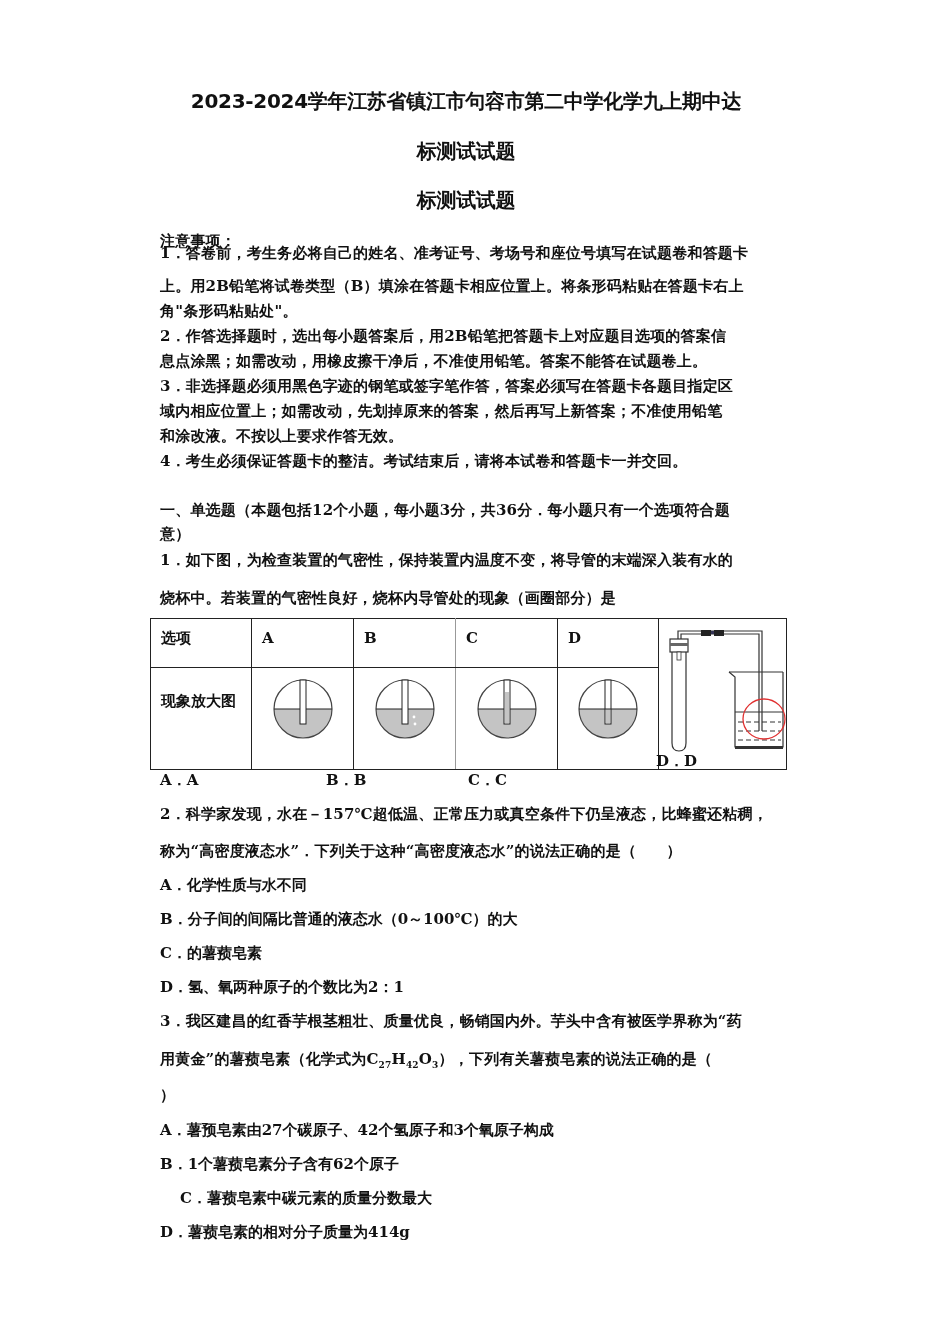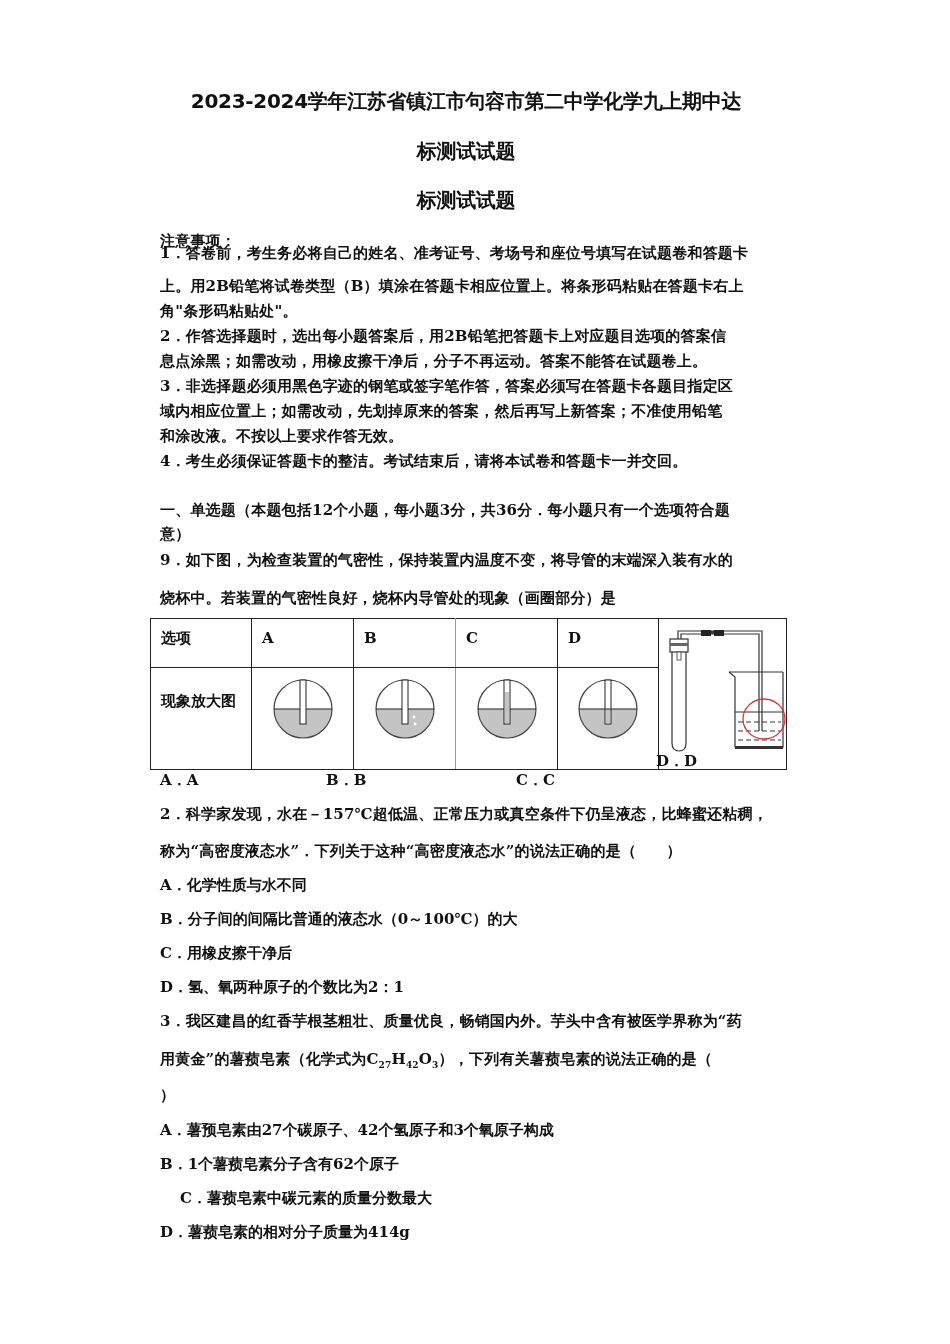--- a/index.html
+++ b/index.html
@@ -25,30 +25,30 @@
 
 <div class="abs title" style="top:88px;">2023-2024学年江苏省镇江市句容市第二中学化学九上期中达</div>
 <div class="abs title" style="top:138px;">标测试试题</div>
 <div class="abs title" style="top:187px;">标测试试题</div>
 
 <div class="abs line" style="top:232px;">注意事项：</div>
 <div class="abs line" style="top:244px;">1．答卷前，考生务必将自己的姓名、准考证号、考场号和座位号填写在试题卷和答题卡</div>
 <div class="abs line" style="top:277px;">上。用2B铅笔将试卷类型（B）填涂在答题卡相应位置上。将条形码粘贴在答题卡右上</div>
 <div class="abs line" style="top:302px;">角"条形码粘贴处"。</div>
 <div class="abs line" style="top:327px;">2．作答选择题时，选出每小题答案后，用2B铅笔把答题卡上对应题目选项的答案信</div>
-<div class="abs line" style="top:352px;">息点涂黑；如需改动，用橡皮擦干净后，分子不再运动。答案不能答在试题卷上。</div>
+<div class="abs line" style="top:352px;">息点涂黑；如需改动，用橡皮擦干净后，不准使用铅笔。答案不能答在试题卷上。</div>
 <div class="abs line" style="top:377px;">3．非选择题必须用黑色字迹的钢笔或签字笔作答，答案必须写在答题卡各题目指定区</div>
 <div class="abs line" style="top:402px;">域内相应位置上；如需改动，先划掉原来的答案，然后再写上新答案；不准使用铅笔</div>
 <div class="abs line" style="top:427px;">和涂改液。不按以上要求作答无效。</div>
 <div class="abs line" style="top:452px;">4．考生必须保证答题卡的整洁。考试结束后，请将本试卷和答题卡一并交回。</div>
 
 <div class="abs line" style="top:501px;text-align:right;">一、单选题（本题包括12个小题，每小题3分，共36分．每小题只有一个选项符合题</div>
 <div class="abs line" style="top:525px;">意）</div>
 
-<div class="abs line" style="top:551px;">9．如下图，为检查装置的气密性，保持装置内温度不变，将导管的末端深入装有水的</div>
+<div class="abs line" style="top:551px;">1．如下图，为检查装置的气密性，保持装置内温度不变，将导管的末端深入装有水的</div>
 <div class="abs line" style="top:589px;">烧杯中。若装置的气密性良好，烧杯内导管处的现象（画圈部分）是</div>
 
 <table class="q1">
   <tbody>
       <tr class="hdr">
     <td style="width:100px;">
           <span>选项</span>
         </td>
     <td style="width:101px;">
           <span>A</span>
@@ -155,28 +155,28 @@
         <line x1="2" y1="31" x2="60" y2="31" stroke="#222" stroke-width="1.2"></line>
       </svg>
           </div>
         </td>
   </tr>
 </tbody>
   </table>
 
 <div class="abs opt" style="top:771px; left:160px;">A．A</div>
 <div class="abs opt" style="top:771px; left:326px;">B．B</div>
-<div class="abs opt" style="top:771px; left:516px;">C．C</div>
+<div class="abs opt" style="top:771px; left:468px;">C．C</div>
 <div class="abs opt" style="top:752px; left:656px;">D．D</div>
 
 <div class="abs line" style="top:805px;">2．科学家发现，水在－157℃超低温、正常压力或真空条件下仍呈液态，比蜂蜜还粘稠，</div>
 <div class="abs line" style="top:842px;">称为“高密度液态水”．下列关于这种“高密度液态水”的说法正确的是（　　）</div>
 <div class="abs opt" style="top:876px; left:160px;">A．化学性质与水不同</div>
 <div class="abs opt" style="top:910px; left:160px;">B．分子间的间隔比普通的液态水（0～100℃）的大</div>
-<div class="abs opt" style="top:944px; left:160px;">C．用橡皮擦干净后</div>
+<div class="abs opt" style="top:944px; left:160px;">C．的薯蓣皂素</div>
 <div class="abs opt" style="top:978px; left:160px;">D．氢、氧两种原子的个数比为2：1</div>
 
 <div class="abs line" style="top:1012px;">3．我区建昌的红香芋根茎粗壮、质量优良，畅销国内外。芋头中含有被医学界称为“药</div>
 <div class="abs line" style="top:1050px;"><span>用黄金”的薯蓣皂素（化学式为C</span><sub>27</sub><span>H</span><sub>42</sub><span>O</span><sub>3</sub><span>），下列有关薯蓣皂素的说法正确的是（</span></div>
 <div class="abs line" style="top:1086px;">）</div>
 <div class="abs opt" style="top:1121px; left:160px;">A．薯预皂素由27个碳原子、42个氢原子和3个氧原子构成</div>
 <div class="abs opt" style="top:1155px; left:160px;">B．1个薯蓣皂素分子含有62个原子</div>
 <div class="abs opt" style="top:1189px; left:160px;margin-left:20px;">C．薯蓣皂素中碳元素的质量分数最大</div>
 <div class="abs opt" style="top:1223px; left:160px;">D．薯蓣皂素的相对分子质量为414g</div>
 

